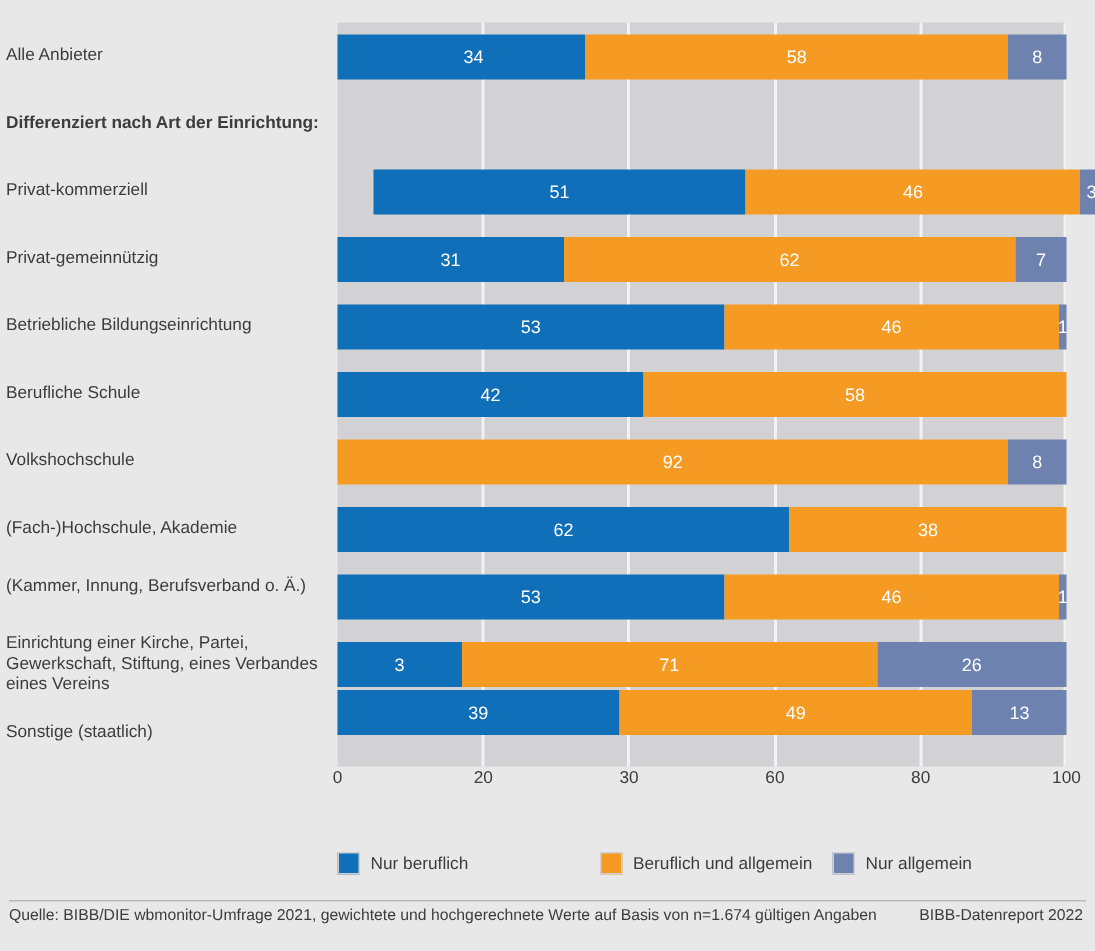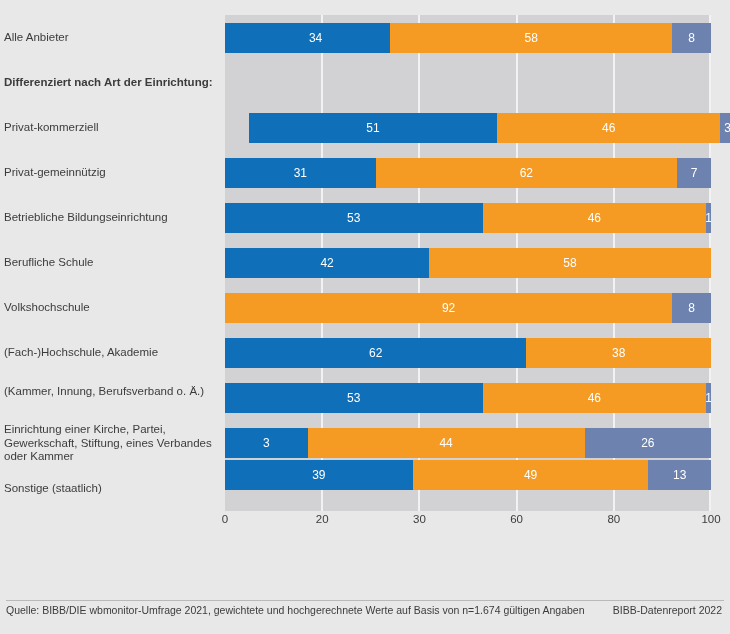--- a/index.html
+++ b/index.html
@@ -184,21 +184,21 @@
           </div>
           <div class="seg s2" style="width: 4.86px;">
             <span>1</span>
           </div>
         </div>
         <div class="row" style="top: 413.364px; height: 30px;">
           <div class="seg s0" style="width: 82.62px;">
             <span>3</span>
           </div>
           <div class="seg s1" style="width: 277.02px;">
-            <span>44</span>
+            <span>71</span>
           </div>
           <div class="seg s2" style="width: 126.36px;">
             <span>26</span>
           </div>
         </div>
         <div class="row" style="top: 445px; height: 30px;">
           <div class="seg s0" style="width: 189.54px;">
             <span>39</span>
           </div>
           <div class="seg s1" style="width: 238.14px;">
@@ -235,34 +235,48 @@
       </div>
       <div class="catlabel" style="top: 346.432px; width: 213px;">
         <div>(Fach-)Hochschule, Akademie</div>
       </div>
       <div class="catlabel" style="top: 384.773px; width: 213px;">
         <div>(Kammer, Innung, Berufsverband o. Ä.)</div>
       </div>
       <div class="catlabel" style="top: 423.114px; width: 213px;">
         <div>Einrichtung einer Kirche, Partei,</div>
         <div>Gewerkschaft, Stiftung, eines Verbandes</div>
-        <div>oder Kammer</div>
+        <div>eines Vereins</div>
       </div>
       <div class="catlabel" style="top: 481.705px; width: 213px;">
         <div>Sonstige (staatlich)</div>
       </div>
     </div>
 
   <div class="xaxis" id="xaxis">
       <div class="xtick" style="left: 0px;">0</div>
       <div class="xtick" style="left: 97.2px;">20</div>
       <div class="xtick" style="left: 194.4px;">30</div>
       <div class="xtick" style="left: 291.6px;">60</div>
       <div class="xtick" style="left: 388.8px;">80</div>
       <div class="xtick" style="left: 486px;">100</div>
     </div>
 
+  <div class="legend" id="legend">
+      <div class="legenditem" style="left: 0px;">
+        <span class="swatch" style="background: rgb(15, 111, 184);"></span>
+        <span class="legendtext">Nur beruflich</span>
+      </div>
+      <div class="legenditem" style="left: 175px;">
+        <span class="swatch" style="background: rgb(245, 155, 35);"></span>
+        <span class="legendtext">Beruflich und allgemein</span>
+      </div>
+      <div class="legenditem" style="left: 330px;">
+        <span class="swatch" style="background: rgb(109, 130, 174);"></span>
+        <span class="legendtext">Nur allgemein</span>
+      </div>
+    </div>
 
   <div class="footerline"></div>
   <div class="source" id="source"><span>Quelle: BIBB/DIE wb</span><b>monitor</b><span>-Umfrage 2021, gewichtete und hochgerechnete Werte auf Basis von n=1.674 gültigen Angaben</span></div>
   <div class="report">BIBB-Datenreport 2022</div>
 
 </div>
 
 </body></html>

